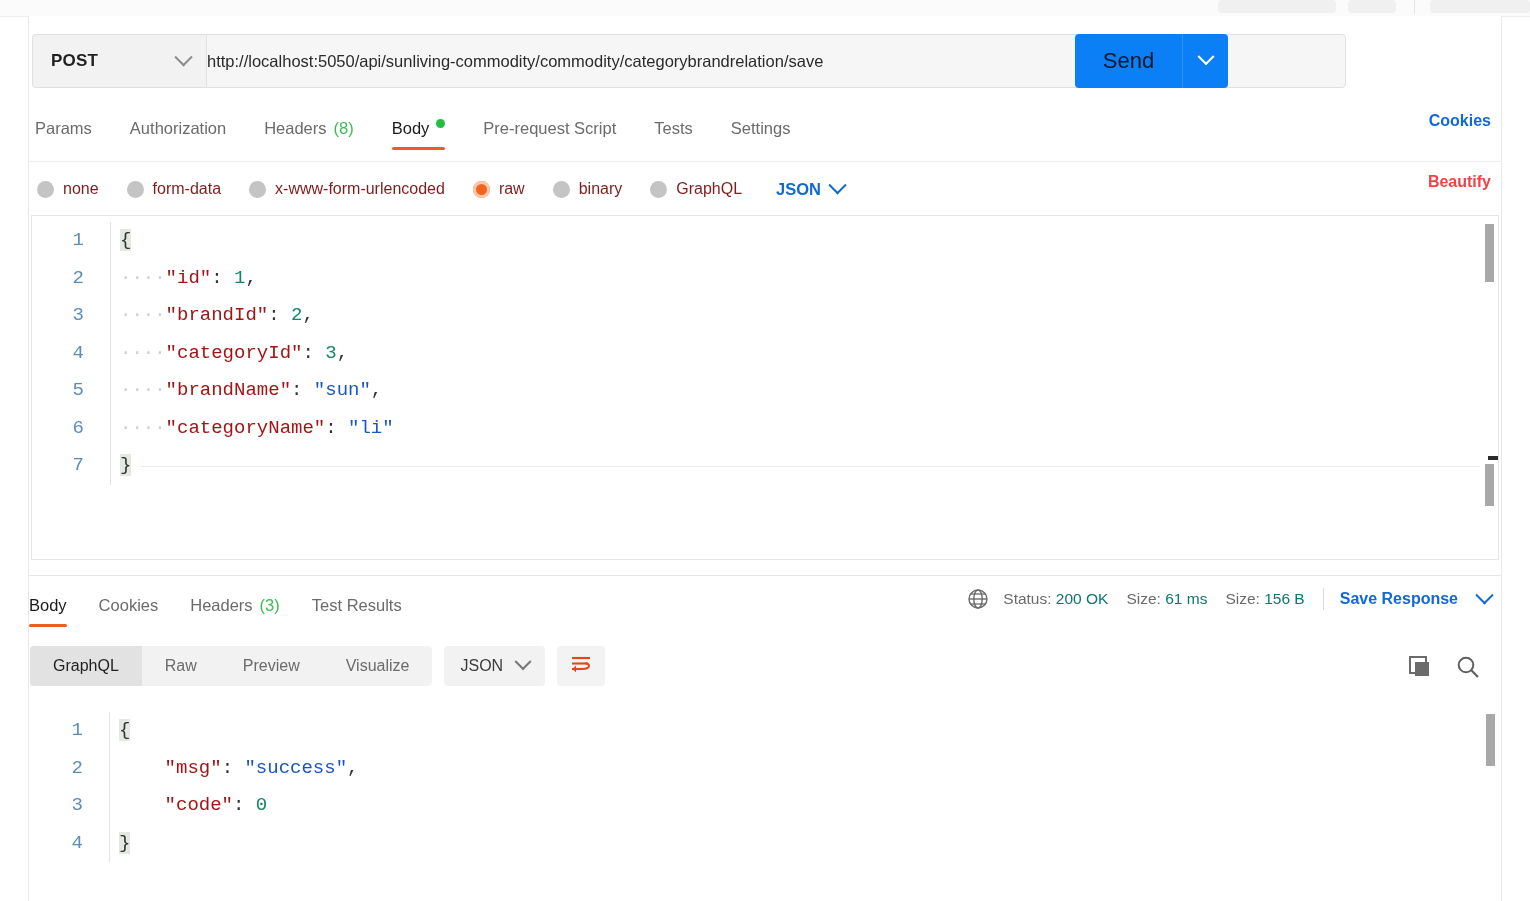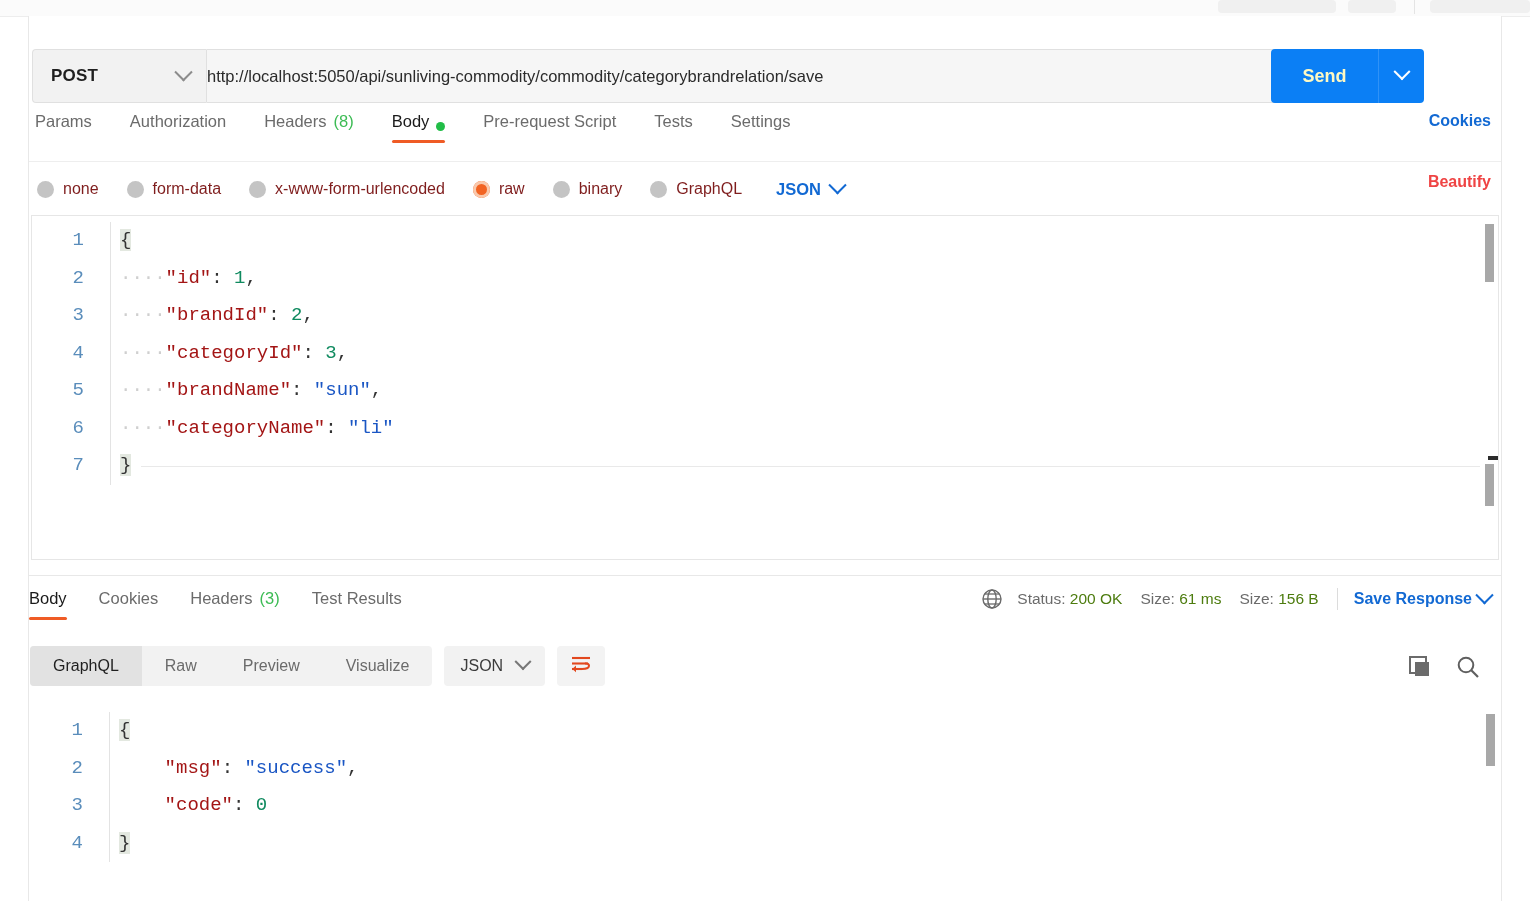--- a/index.html
+++ b/index.html
@@ -46,22 +46,22 @@
     height: 885px;
     background: #ffffff;
     border-left: 1px solid #e8e8e8;
     border-right: 1px solid #e8e8e8;
     box-sizing: border-box;
   }
 
   
   .url-row {
     position: absolute;
-    left: 3px; top: 33px;
-    width: 1392px; height: 54px;
+    left: 3px; top: 18px;
+    width: 1196px; height: 54px;
   }
   .method-box {
     position: absolute;
     left: 0; top: 0;
     width: 174px; height: 54px;
     background: #f2f2f2;
     border: 1px solid #e0e0e0;
     border-right: none;
     border-radius: 4px 0 0 4px;
     box-sizing: border-box;
@@ -106,23 +106,23 @@
     position: absolute;
     right: 0; top: 0;
     width: 153px; height: 54px;
     display: flex;
     border-radius: 4px;
     overflow: hidden;
   }
   .send-btn {
     flex: 1;
     background: #0b7ff5;
-    color: #fef9c3;
-    font-size: 18px;
-    font-weight: bold;
+    color: #0f172a;
+    font-size: 22px;
+    font-weight: normal;
     display: flex;
     align-items: center;
     justify-content: center;
     cursor: pointer;
   }
   .send-caret {
     width: 45px;
     background: #0b7ff5;
     border-left: 1px solid #2f92f7;
     display: flex;
@@ -148,22 +148,23 @@
   }
   .rtab {
     position: relative;
     font-size: 16.5px;
     color: #6b6b6b;
     padding: 3px 0 12px 0;
     margin-right: 38px;
     cursor: pointer;
     white-space: nowrap;
     display: flex;
-    align-items: flex-end;
+    align-items: flex-start;
     gap: 7px;
+    margin-top: 7px;
   }
   .rtab.active { color: #1a1a1a; }
   .rtab.active:after {
     content: "";
     position: absolute;
     left: 0; right: 0; bottom: 0;
     height: 3px;
     background: #ef5b25;
     border-radius: 2px;
   }
@@ -338,33 +339,33 @@
     align-items: center;
     gap: 0;
   }
   .globe-icon { margin-right: 14px; display:flex; align-items:center;}
   .stat-item {
     font-size: 15.5px;
     color: #6b6b6b;
     margin-right: 18px;
     white-space: nowrap;
   }
-  .stat-val { color: #4d7c0f; }
+  .stat-val { color: #0f766e; }
   .stat-sep {
     width: 1px; height: 22px;
     background: #dcdcdc;
     margin: 0 16px 0 0;
   }
   .save-resp {
     font-size: 16px;
     color: #1269d3;
     font-weight: bold;
     display: flex;
     align-items: center;
-    gap: 6px;
+    gap: 20px;
     cursor: pointer;
     white-space: nowrap;
   }
 
   
   .resp-toolbar {
     position: absolute;
     left: 1px; top: 630px;
     display: flex;
     align-items: center;

